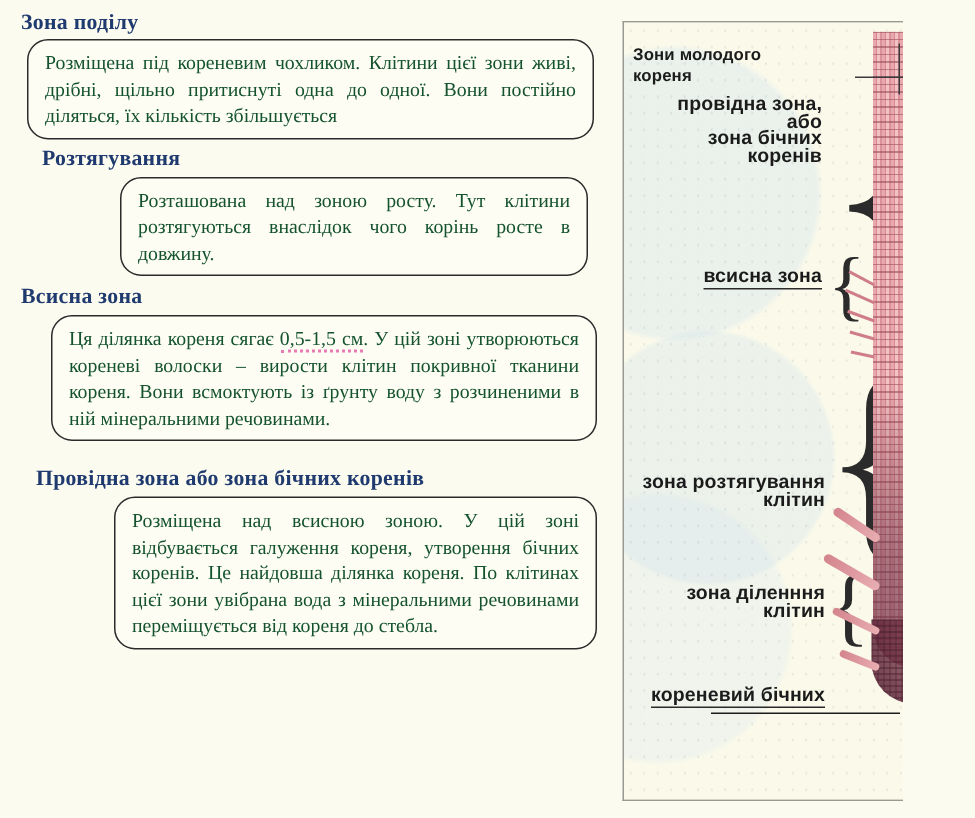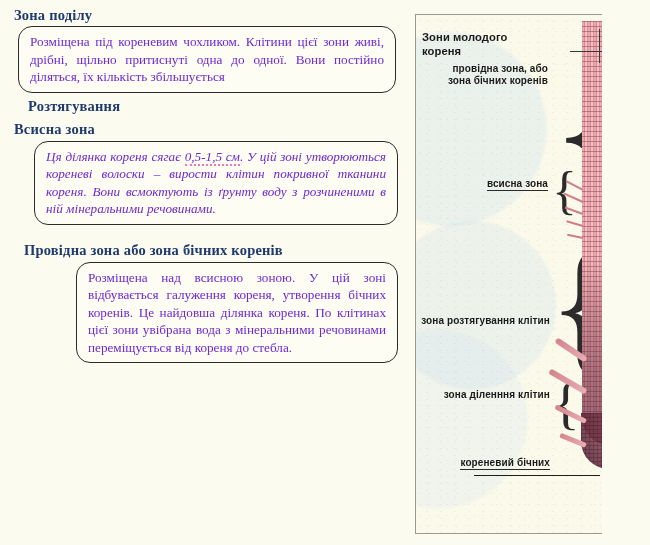--- a/index.html
+++ b/index.html
@@ -41,35 +41,35 @@
     white-space: nowrap;
   }
 
   .zone-box {
     border: 1px solid #2b2b2b;
     border-radius: 14px;
     background: #fdfdf3;
     padding: 6px 11px 6px 11px;
     font-size: 13.2px;
     line-height: 17.5px;
-    color: #6d28d9;
+    color: #14532d;
     text-align: justify;
     text-justify: inter-word;
   }
   .zone-box p { margin: 0; }
 
   
   #box-division   { margin: 2px 18px 0 18px; }
   #head-division  { padding-left: 14px; }
 
   #head-stretch   { padding-left: 28px; margin-top: 4px; }
   #box-stretch    { margin: 3px 22px 0 80px; }
 
   #head-absorb    { padding-left: 14px; margin-top: 5px; }
-  #box-absorb     { margin: 3px 16px 16px 34px; font-style: italic; }
+  #box-absorb     { margin: 3px 16px 16px 34px; }
 
   #head-conduct   { padding-left: 24px; margin-top: 6px; }
   #box-conduct    { margin: 3px 16px 0 76px; }
 
   .spellcheck {
     border-bottom: 2px dotted #e87ab4;
     padding-bottom: 0px;
   }
 
   
@@ -100,21 +100,21 @@
       radial-gradient(rgba(190,170,160,0.28) 0.5px, transparent 0.6px);
     background-size: 9px 11px, 14px 7px;
     background-position: 0 0, 4px 3px;
   }
 
   .diag-label {
     position: absolute;
     font-family: "Liberation Sans", sans-serif;
     font-weight: bold;
     color: #1b1b1b;
-    font-size: 10px;
+    font-size: 13px;
     line-height: 11.5px;
     letter-spacing: 0.1px;
     text-align: right;
     white-space: pre-line;
   }
   #label-title {
     left: 6px; top: 16px;
     width: 120px;
     text-align: left;
     font-size: 11.2px;
@@ -270,20 +270,23 @@
 
     <div class="zone-block">
       <div class="zone-heading" id="head-division">Зона поділу</div>
       <div class="zone-box" id="box-division">
         <p>Розміщена під кореневим чохликом. Клітини цієї зони живі, дрібні, щільно притиснуті одна до одної. Вони постійно діляться, їх кількість збільшується</p>
       </div>
     </div>
 
     <div class="zone-block">
       <div class="zone-heading" id="head-stretch">Розтягування</div>
+      <div class="zone-box" id="box-stretch">
+        <p>Розташована над зоною росту. Тут клітини розтягуються внаслідок чого корінь росте в довжину.</p>
+      </div>
     </div>
 
     <div class="zone-block">
       <div class="zone-heading" id="head-absorb">Всисна зона</div>
       <div class="zone-box" id="box-absorb">
         <p><span>Ця ділянка кореня сягає </span><span class="spellcheck">0,5-1,5 см</span><span>. У цій зоні утворюються кореневі волоски – вирости клітин покривної тканини кореня. Вони всмоктують із ґрунту воду з розчиненими в ній мінеральними речовинами.</span></p>
       </div>
     </div>
 
     <div class="zone-block">

